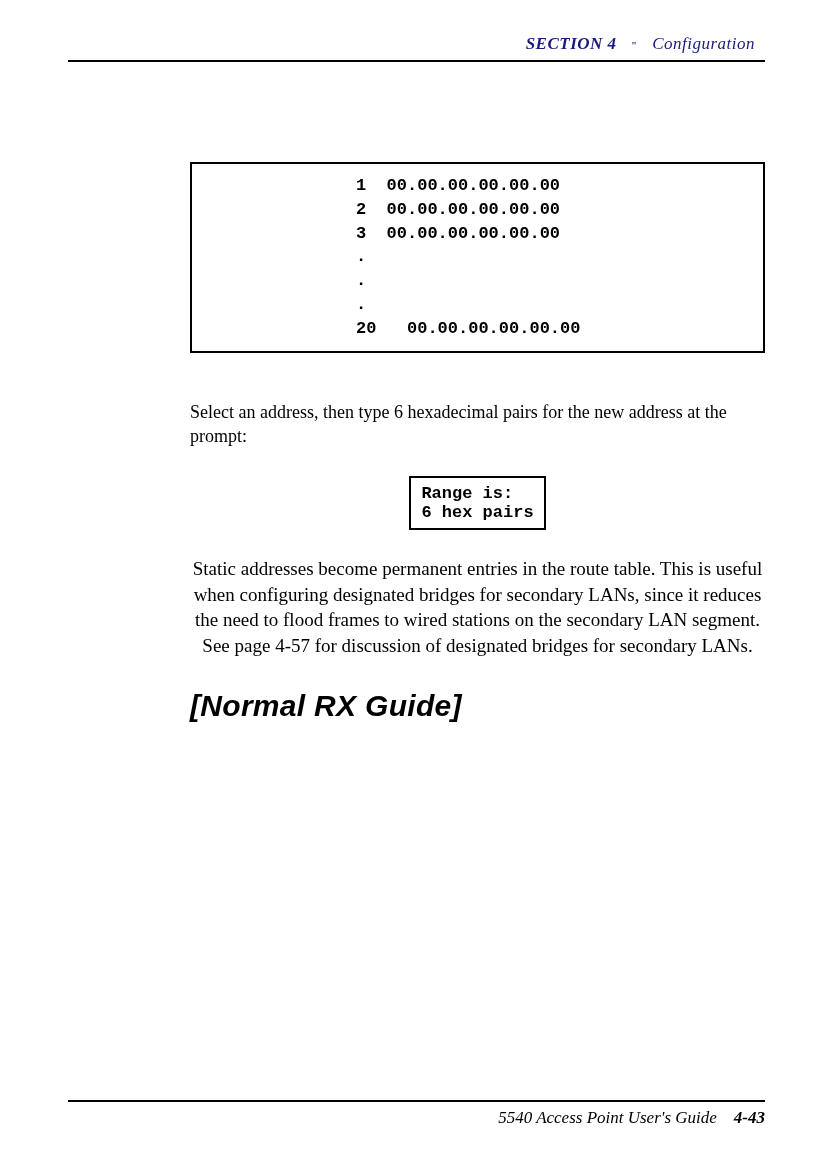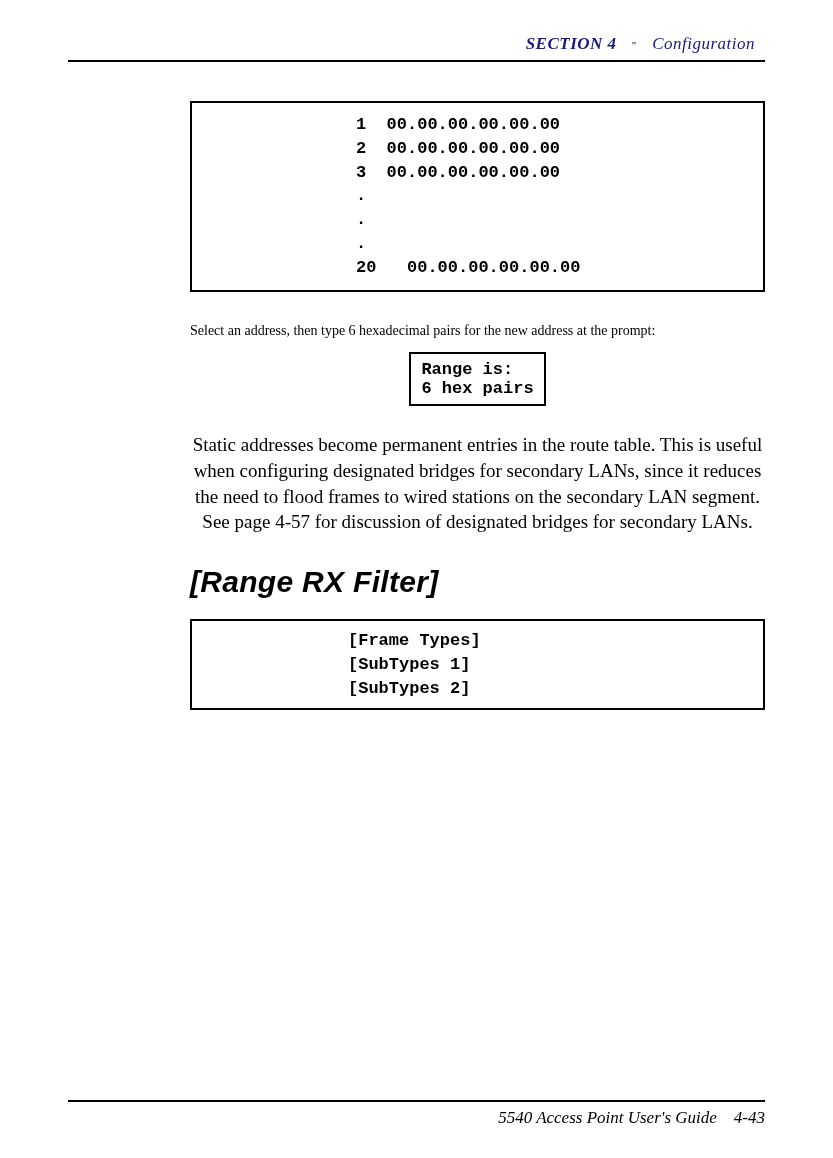--- a/index.html
+++ b/index.html
@@ -34,36 +34,36 @@
       border: none;
       border-top: 2px solid #000;
       margin-top: 6px;
     }
     .content {
       margin-left: 122px;
       margin-right: 0;
     }
     .box {
       border: 2px solid #000;
-      margin-top: 39px;
+      margin-top: 100px;
       padding: 10px 0 10px 164px;
       font-family: 'Courier New', monospace;
       font-weight: bold;
       font-size: 17px;
       line-height: 1.4;
       white-space: pre;
     }
     .p {
-      margin-top: 30px;
-      font-size: 14px;
+      margin-top: 47px;
+      font-size: 18px;
       line-height: 1.35;
     }
     .smallbox-wrap {
       text-align: center;
-      margin-top: 12px;
+      margin-top: 28px;
     }
     .smallbox {
       display: inline-block;
       border: 2px solid #000;
       padding: 6px 10px;
       font-family: 'Courier New', monospace;
       font-weight: bold;
       font-size: 17px;
       text-align: left;
       white-space: pre;
@@ -105,21 +105,21 @@
       text-align: right;
       font-style: italic;
       font-size: 17px;
     }
     .footer .hr-b {
       border: none;
       border-top: 2px solid #000;
       margin-bottom: 6px;
     }
     .footer .bold {
-      font-weight: normal;
+      font-weight: bold;
     }
   </style>
 </head>
 <body>
 
 <div class="header">
   <span class="sec">SECTION 4</span>
   <span class="dot">"</span>
   <span>Configuration</span>
 </div>
@@ -137,26 +137,23 @@
 
   <p class="p">Select an address, then type 6 hexadecimal pairs for the new address at the prompt:</p>
 
   <div class="smallbox-wrap">
     <div class="smallbox">Range is:
 6 hex pairs</div>
   </div>
 
   <p class="p2">Static addresses become permanent entries in the route table.  This is useful when configuring designated bridges for secondary LANs, since it reduces the need to flood frames to wired stations on the secondary LAN segment.  See page 4-57 for discussion of designated bridges for secondary LANs.</p>
 
-  <h2 class="h2">[Range RX Filter]</h2>
+  <h2 class="h2">[Normal RX Guide]</h2>
 
 
-  <div class="box2"><span>[Frame Types]</span>
-<span>[SubTypes 1]</span>
-<span>[SubTypes 2]</span></div>
 
 </div>
 
 <div class="footer">
   <hr class="hr-b">
   <span>5540 Access Point User's Guide</span>&nbsp;&nbsp;&nbsp;
   <span class="bold">4-43</span>
 </div>
 
 </body></html>

